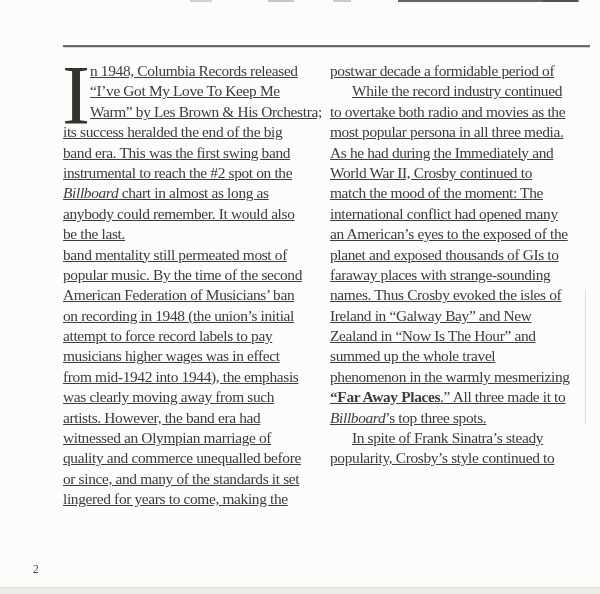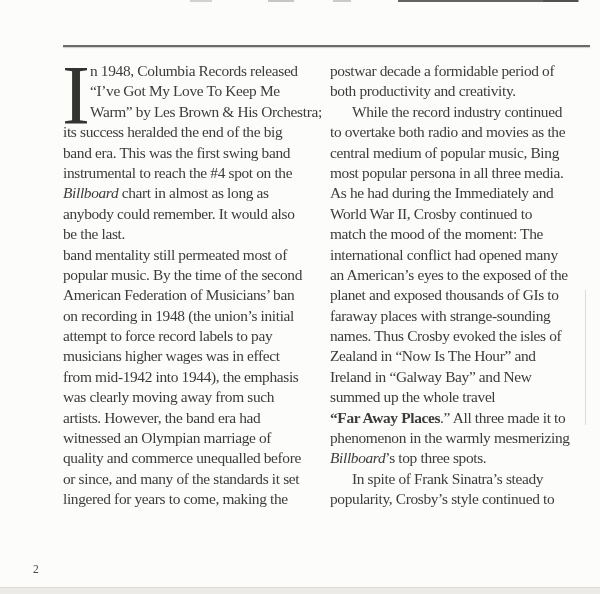--- a/index.html
+++ b/index.html
@@ -30,21 +30,21 @@
     background:#ecebe8; border-top:1px solid #dddcd9;
   }
   
   .column {
     position:absolute; top:61px;
     font-size:15.4px; line-height:20.4px; letter-spacing:-0.35px;
     white-space:nowrap;
   }
   .col-left  { left:63px;  width:248px; }
   .col-right { left:330px; width:256px; }
-  .line { height:20.4px; }
+  .line { height:20.4px;text-decoration:underline; }
   .line.indent { padding-left:22px; }
   .line.dc { padding-left:27px; }
   .i { font-style:italic;text-align:center; }
   .b { font-weight:bold; }
   .dropcap {
     position:absolute; left:-1px; top:6px;
     font-size:84px; line-height:58px; height:58px;
     letter-spacing:0; color:#333330;
   }
   .page-number {
@@ -64,59 +64,57 @@
 
   <div class="top-rule"></div>
 
   <div class="column col-left">
     <span class="dropcap">I</span>
   <div class="line dc"><span>n 1948, Columbia Records released</span></div>
       <div class="line dc"><span>“I’ve Got My Love To Keep Me</span></div>
       <div class="line dc"><span>Warm” by Les Brown &amp; His Orchestra;</span></div>
       <div class="line"><span>its success heralded the end of the big</span></div>
       <div class="line"><span>band era. This was the first swing band</span></div>
-      <div class="line"><span>instrumental to reach the #4 spot on the</span></div>
+      <div class="line"><span>instrumental to reach the #2 spot on the</span></div>
       <div class="line"><span class="i">Billboard</span><span> chart in almost as long as</span></div>
       <div class="line"><span>anybody could remember. It would also</span></div>
       <div class="line"><span>be the last.</span></div>
       <div class="line"><span>band mentality still permeated most of</span></div>
       <div class="line"><span>popular music. By the time of the second</span></div>
       <div class="line"><span>American Federation of Musicians’ ban</span></div>
       <div class="line"><span>on recording in 1948 (the union’s initial</span></div>
       <div class="line"><span>attempt to force record labels to pay</span></div>
       <div class="line"><span>musicians higher wages was in effect</span></div>
       <div class="line"><span>from mid-1942 into 1944), the emphasis</span></div>
       <div class="line"><span>was clearly moving away from such</span></div>
       <div class="line"><span>artists. However, the band era had</span></div>
       <div class="line"><span>witnessed an Olympian marriage of</span></div>
       <div class="line"><span>quality and commerce unequalled before</span></div>
       <div class="line"><span>or since, and many of the standards it set</span></div>
       <div class="line"><span>lingered for years to come, making the</span></div>
     </div>
 
   <div class="column col-right">
       <div class="line"><span>postwar decade a formidable period of</span></div>
-      <div class="line"><span>both productivity and creativity.</span></div>
       <div class="line indent"><span>While the record industry continued</span></div>
       <div class="line"><span>to overtake both radio and movies as the</span></div>
-      <div class="line"><span>central medium of popular music, Bing</span></div>
       <div class="line"><span>most popular persona in all three media.</span></div>
       <div class="line"><span>As he had during the Immediately and</span></div>
       <div class="line"><span>World War II, Crosby continued to</span></div>
       <div class="line"><span>match the mood of the moment: The</span></div>
       <div class="line"><span>international conflict had opened many</span></div>
       <div class="line"><span>an American’s eyes to the exposed of the</span></div>
       <div class="line"><span>planet and exposed thousands of GIs to</span></div>
       <div class="line"><span>faraway places with strange-sounding</span></div>
       <div class="line"><span>names. Thus Crosby evoked the isles of</span></div>
+      <div class="line"><span>Ireland in “Galway Bay” and New</span></div>
       <div class="line"><span>Zealand in “Now Is The Hour” and</span></div>
-      <div class="line"><span>Ireland in “Galway Bay” and New</span></div>
       <div class="line"><span>summed up the whole travel</span></div>
+      <div class="line"><span>phenomenon in the warmly mesmerizing</span></div>
       <div class="line"><span class="b">“Far Away Places</span><span>.” All three made it to</span></div>
-      <div class="line"><span>phenomenon in the warmly mesmerizing</span></div>
       <div class="line"><span class="i">Billboard</span><span>’s top three spots.</span></div>
       <div class="line indent"><span>In spite of Frank Sinatra’s steady</span></div>
       <div class="line"><span>popularity, Crosby’s style continued to</span></div>
     </div>
 
   <div class="page-number">2</div>
 
   <div class="edge-right"></div>
   <div class="edge-bottom"></div>
 

